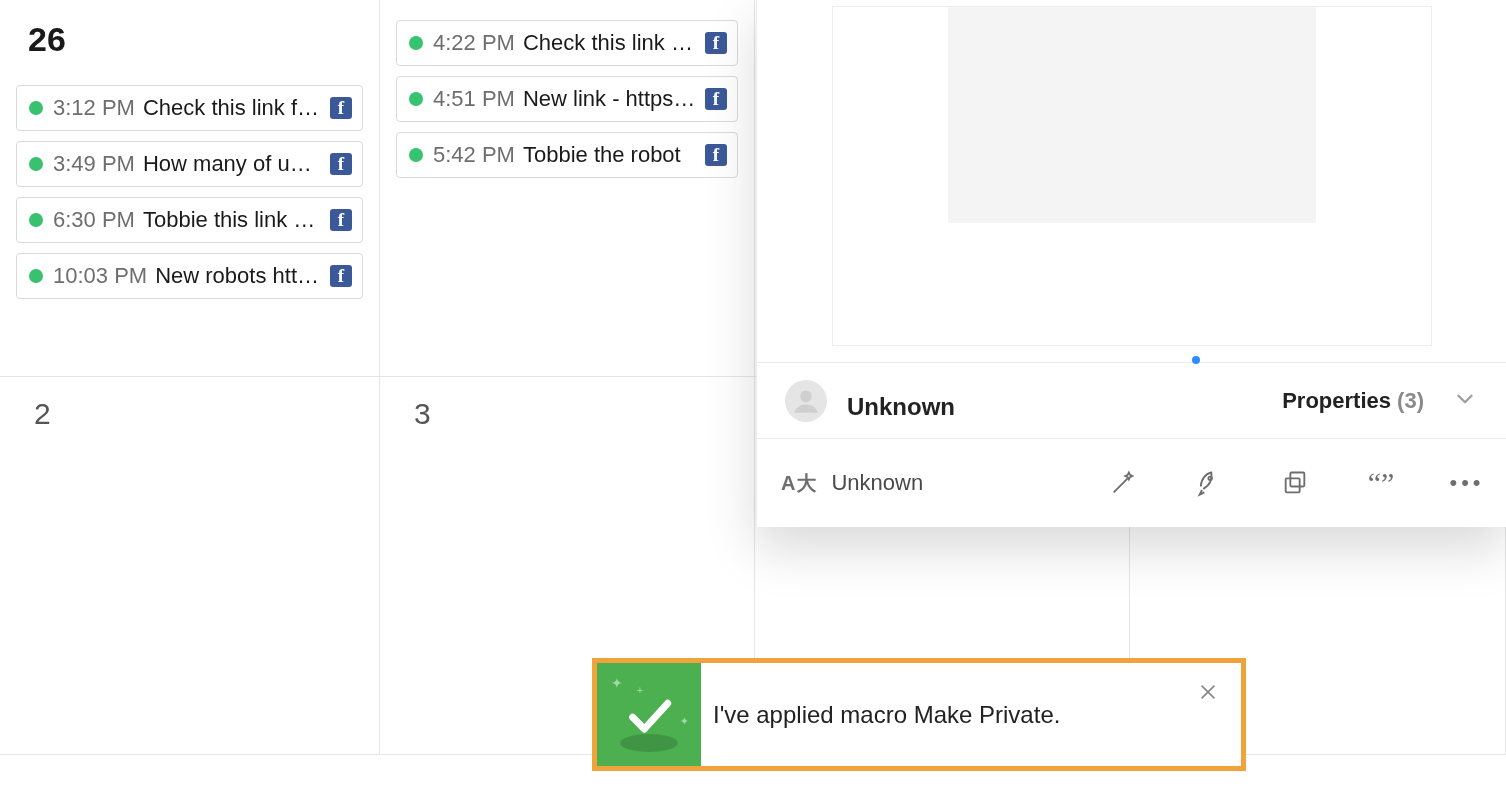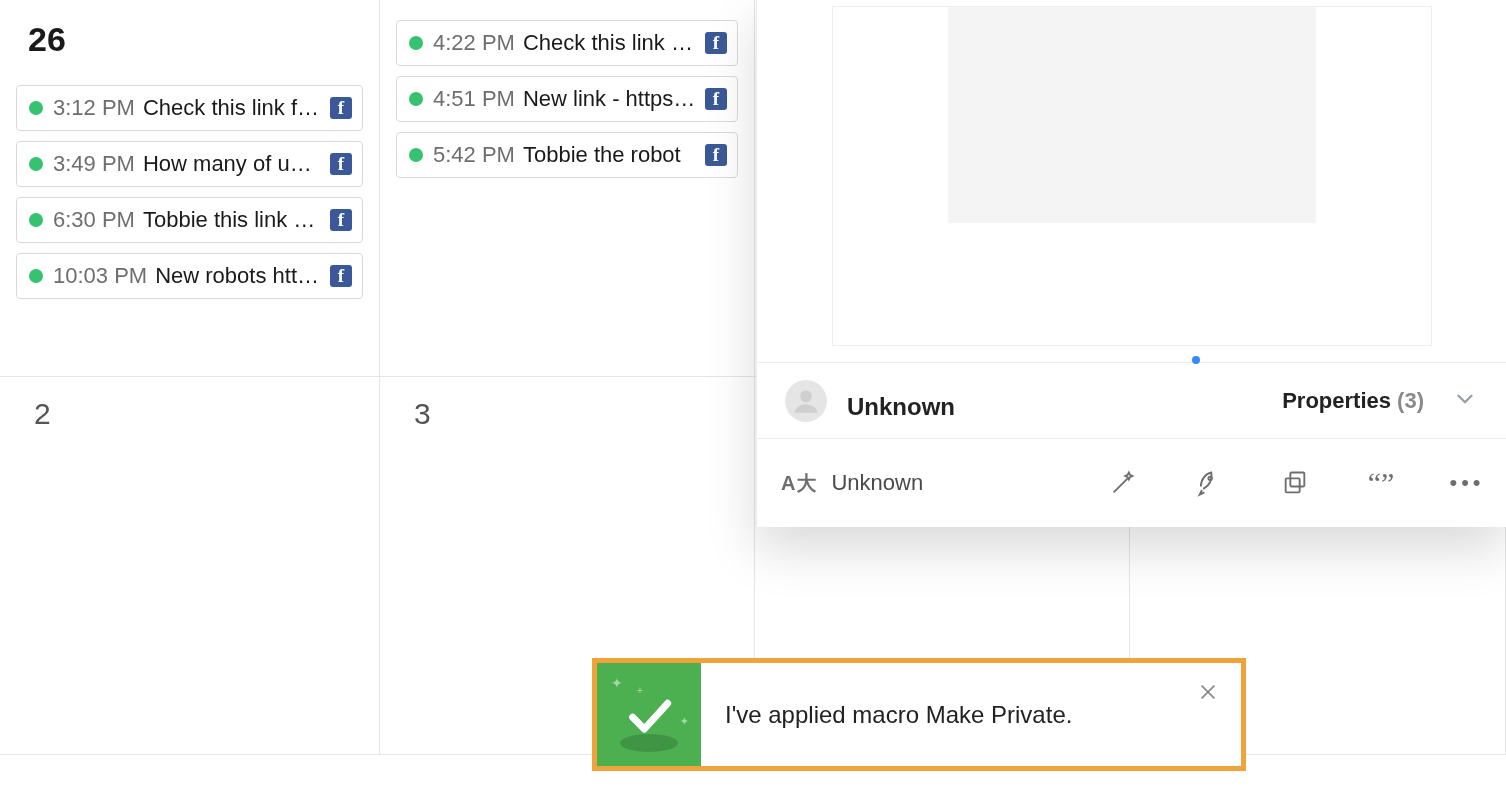--- a/index.html
+++ b/index.html
@@ -80,21 +80,21 @@
   .toast {
     position: absolute; left: 592px; top: 658px; width: 654px; height: 113px;
     border: 5px solid #f0a33a; background:#fff; display:flex; align-items:stretch;
   }
   .toast .badge {
     width: 104px; background:#4caf50; display:flex;align-items:center;justify-content:center; position:relative;
   }
   .toast .badge svg { width:56px; height:56px; stroke:#fff; fill:none; stroke-width:6; stroke-linecap:round; stroke-linejoin:round; }
   .toast .shadow { position:absolute; bottom:14px; width:58px; height:18px; background:rgba(0,0,0,0.15); border-radius:50%; }
   .toast .sparkle { position:absolute; color: rgba(255,255,255,0.5); font-size:14px; }
-  .toast .msg { flex:1; display:flex; align-items:center; padding-left: 24px; font-size: 24px; color:#222; }
+  .toast .msg { flex:1; display:flex; align-items:center; padding-left: 12px; font-size: 24px; color:#222; }
   .toast .close { position:absolute; right: 22px; top: 18px; color:#888; cursor:pointer; }
   .toast .close svg { width:22px;height:22px;stroke:#888;stroke-width:1.8;fill:none; }
 </style>
 </head>
 <body>
 
 <div class="calendar">
 
   <div class="cell">
     <div class="daynum">26</div>

